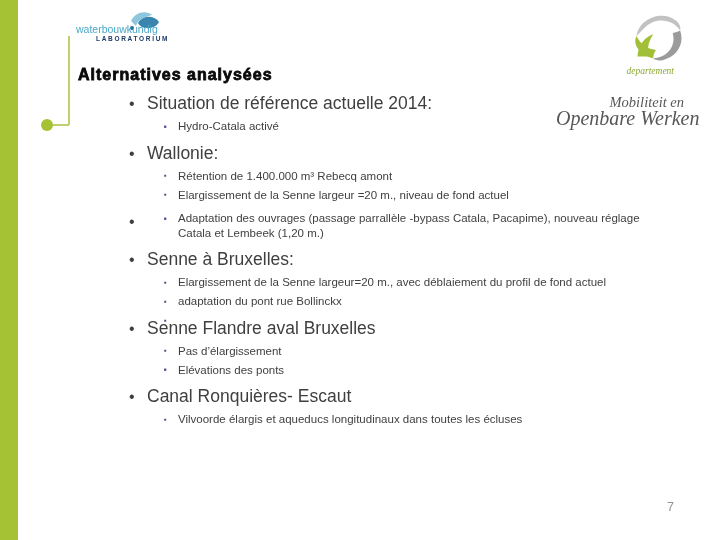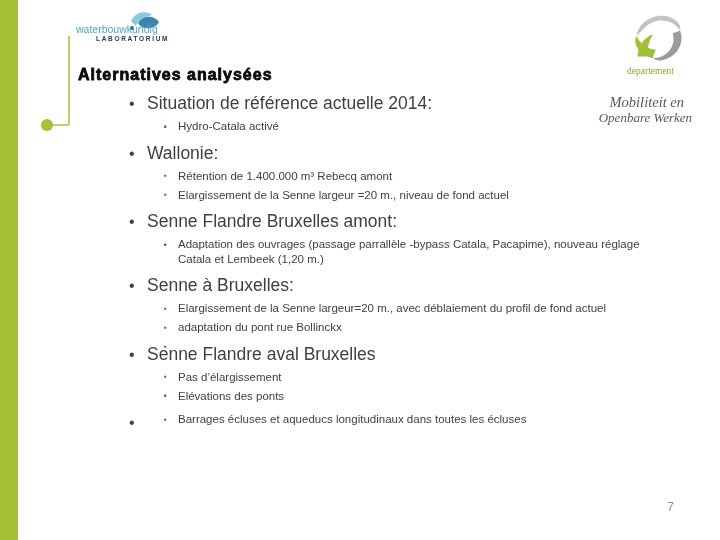--- a/index.html
+++ b/index.html
@@ -15,23 +15,23 @@
 
   
   .wl-logo{position:absolute;left:72px;top:12px;width:100px;height:28px;}
   .wl-line1{position:absolute;left:4px;top:11px;font-size:10.5px;color:#4aa7c9;white-space:nowrap;}
   .wl-line2{position:absolute;left:24px;top:23px;font-size:6.5px;letter-spacing:1.7px;color:#1d3a66;white-space:nowrap;font-weight:bold;}
   .wl-splash{position:absolute;left:55px;top:-3px;}
 
   
   .mow-logo{position:absolute;left:556px;top:10px;width:140px;text-align:right;}
   .mow-icon{margin-right:12px;}
-  .mow-line1{font-family:"Liberation Serif", serif;font-size:9.5px;color:#8ba832;margin:0 22px 0 0;line-height:10px;}
+  .mow-line1{font-family:"Liberation Serif", serif;font-style:italic;font-size:9.5px;color:#8ba832;margin:0 22px 0 0;line-height:10px;}
   .mow-line2{font-family:"Liberation Serif", serif;font-style:italic;font-size:14.5px;color:#575756;margin:19px 12px 0 0;line-height:15px;}
-  .mow-line3{font-family:"Liberation Serif", serif;font-style:italic;font-size:13px;color:#575756;margin:0 4px 0 0;line-height:16px;white-space:nowrap;}
+  .mow-line3{font-family:"Liberation Serif", serif;font-style:italic;font-size:20px;color:#575756;margin:0 4px 0 0;line-height:16px;white-space:nowrap;}
 
   .slide-title{
     position:absolute;left:78px;top:55px;
     font-size:16px;font-weight:bold;letter-spacing:1px;color:#0a0a0a;
     -webkit-text-stroke:0.8px #0a0a0a;
     white-space:nowrap;
   }
 
   
   .content{position:absolute;left:128px;top:93px;width:560px;}
@@ -123,21 +123,20 @@
           <li class="sub-item">
         <span class="sub-bullet">▪</span>
         <span>Elargissement de la Senne largeur =20 m., niveau de fond actuel</span>
       </li>
         </ul>
   </li>
 
   <li class="section">
     <div class="section-title">
       <span class="main-bullet">•</span>
-      <span>Senne Flandre Bruxelles amont:</span>
     </div>
     <ul class="sub-list">
 
     <li class="sub-item">
         <span class="sub-bullet">▪</span>
       </li>
           <li class="sub-item">
         <span class="sub-bullet">▪</span>
         <span>Adaptation des ouvrages (passage parrallèle -bypass Catala, Pacapime), nouveau réglage Catala et Lembeek (1,20 m.)</span>
       </li>
@@ -182,25 +181,26 @@
           <li class="sub-item">
         <span class="sub-bullet">▪</span>
         <span>Elévations des ponts</span>
       </li>
         </ul>
   </li>
 
   <li class="section">
     <div class="section-title">
       <span class="main-bullet">•</span>
-    </div>
-    <ul class="sub-list">
-
-    <li class="sub-item">
-        <span class="sub-bullet">▪</span>
-        <span>Barrages écluses et aqueducs longitudinaux dans toutes les écluses</span>
+      <span>Canal Ronquières- Escaut</span>
+    </div>
+    <ul class="sub-list">
+
+    <li class="sub-item">
+        <span class="sub-bullet">▪</span>
+        <span>Vilvoorde élargis et aqueducs longitudinaux dans toutes les écluses</span>
       </li>
         </ul>
   </li>
 </ul>
 </div>
 
 <div class="page-number">7</div>
 
 </body></html>

